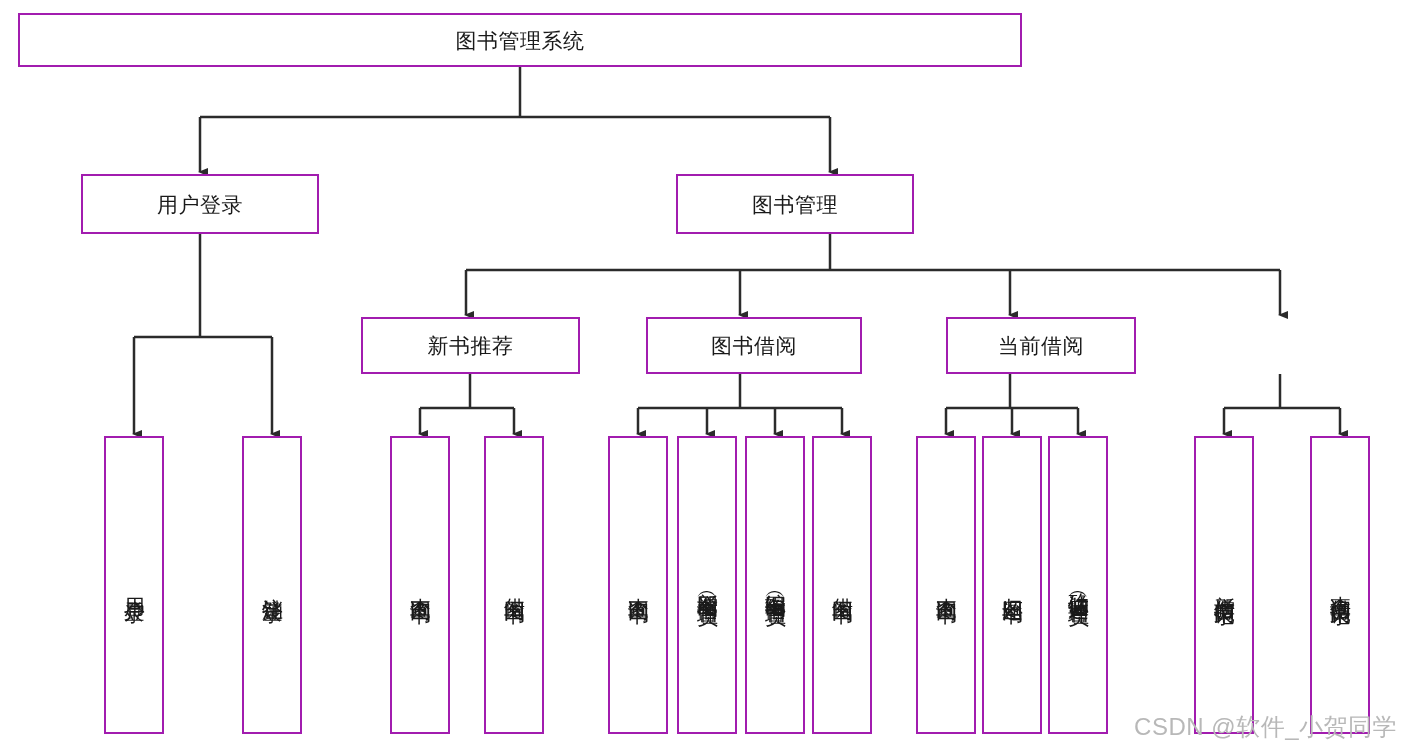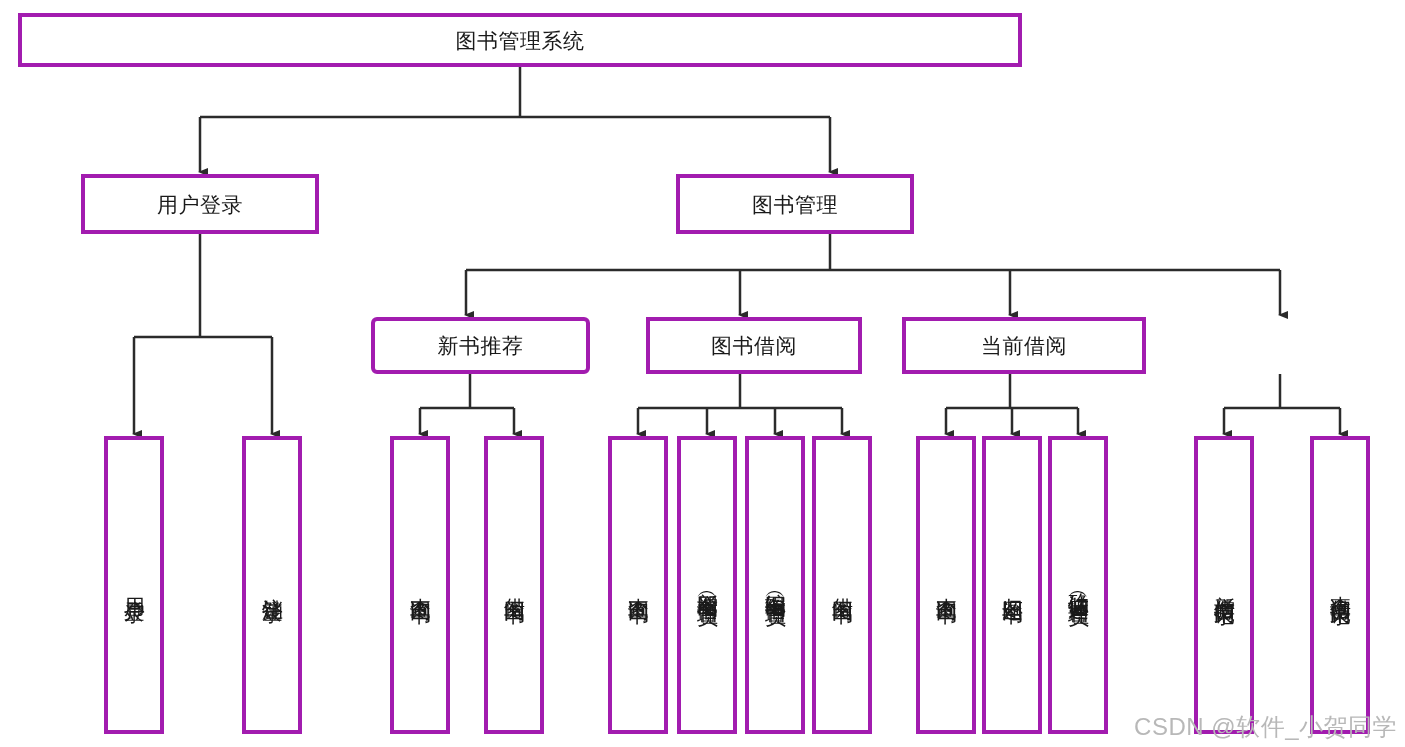--- a/index.html
+++ b/index.html
@@ -22,21 +22,21 @@
     position: absolute;
     left: 0;
     top: 0;
     width: 1405px;
     height: 747px;
   }
   .node {
     position: absolute;
     box-sizing: border-box;
     background: #ffffff;
-    border: 4px solid #a21caf;
+    border: 2px solid #a21caf;
     display: flex;
     align-items: center;
     justify-content: center;
     color: #1a1a1a;
   }
   .node.horizontal {
     font-size: 21px;
     letter-spacing: 0.5px;
     line-height: 1;
   }
@@ -123,27 +123,27 @@
     <span class="htext">图书管理系统</span>
   </div>
 
   <div class="node horizontal" style="left:81px;top:174px;width:238px;height:60px;">
     <span class="htext">用户登录</span>
   </div>
   <div class="node horizontal" style="left:676px;top:174px;width:238px;height:60px;">
     <span class="htext">图书管理</span>
   </div>
 
-  <div class="node horizontal" style="left:371px;top:317px;width:219px;height:57px;border-radius:6px;">
+  <div class="node horizontal" style="left:361px;top:317px;width:219px;height:57px;">
     <span class="htext">新书推荐</span>
   </div>
   <div class="node horizontal" style="left:632px;top:317px;width:216px;height:57px;margin-left:14px;">
     <span class="htext">图书借阅</span>
   </div>
-  <div class="node horizontal" style="left:902px;top:317px;width:244px;height:57px;justify-content:center;">
+  <div class="node horizontal" style="left:946px;top:317px;width:190px;height:57px;justify-content:center;">
     <span class="htext">当前借阅</span>
   </div>
 
   <div id="leaf-layer">
       <div class="node vertical" style="left: 104px; top: 436px; width: 60px; height: 298px;">
         <span class="vtext">用户登录</span>
       </div>
       <div class="node vertical" style="left: 242px; top: 436px; width: 60px; height: 298px;">
         <span class="vtext">注销登录</span>
       </div>

